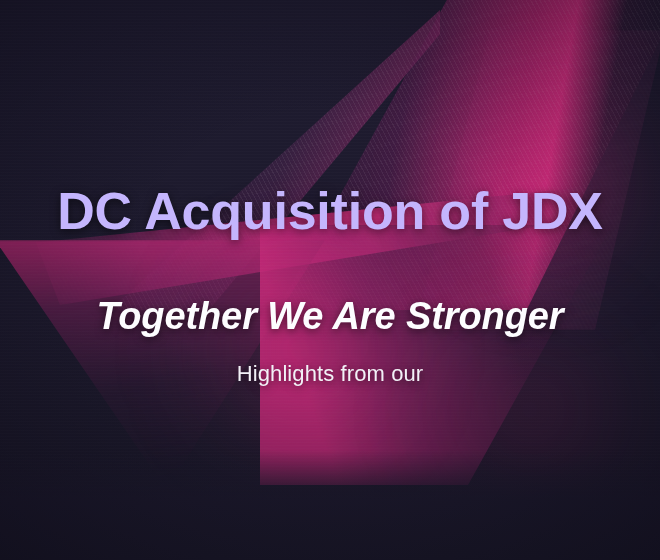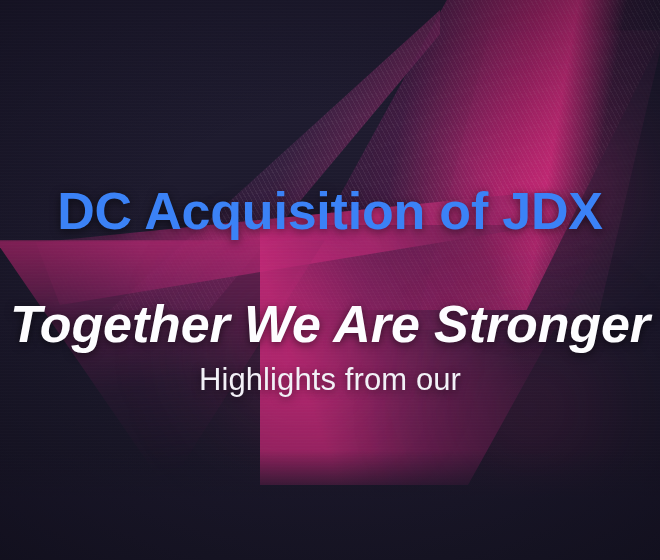--- a/index.html
+++ b/index.html
@@ -191,39 +191,39 @@
     flex-direction: column;
     align-items: center;
     text-align: center;
   }
   .title {
     position: absolute;
     top: 184px; left: 0; right: 0;
     font-size: 52px;
     font-weight: 700;
     letter-spacing: -0.2px;
-    color: #3b82f6;
+    color: #c4b5fd;
     line-height: 1.05;
     text-shadow: 0 2px 10px rgba(0,0,0,0.55);
   }
   .tagline {
     position: absolute;
     top: 297px; left: 0; right: 0;
-    font-size: 52px;
+    font-size: 38px;
     font-weight: 700;
     font-style: italic;
     letter-spacing: -0.1px;
     color: #fdfdff;
     line-height: 1.05;
     text-shadow: 0 2px 9px rgba(0,0,0,0.55);
   }
   .sub {
     position: absolute;
     left: 0; right: 0;
-    font-size: 31px;
+    font-size: 22px;
     font-weight: 400;
     color: #f2f1f7;
     line-height: 1.28;
     letter-spacing: 0.1px;
     text-shadow: 0 2px 8px rgba(0,0,0,0.5);
   }
   .sub-1 { top: 360px; }
   .sub-2 { top: 398px; }
 </style>
 </head>

